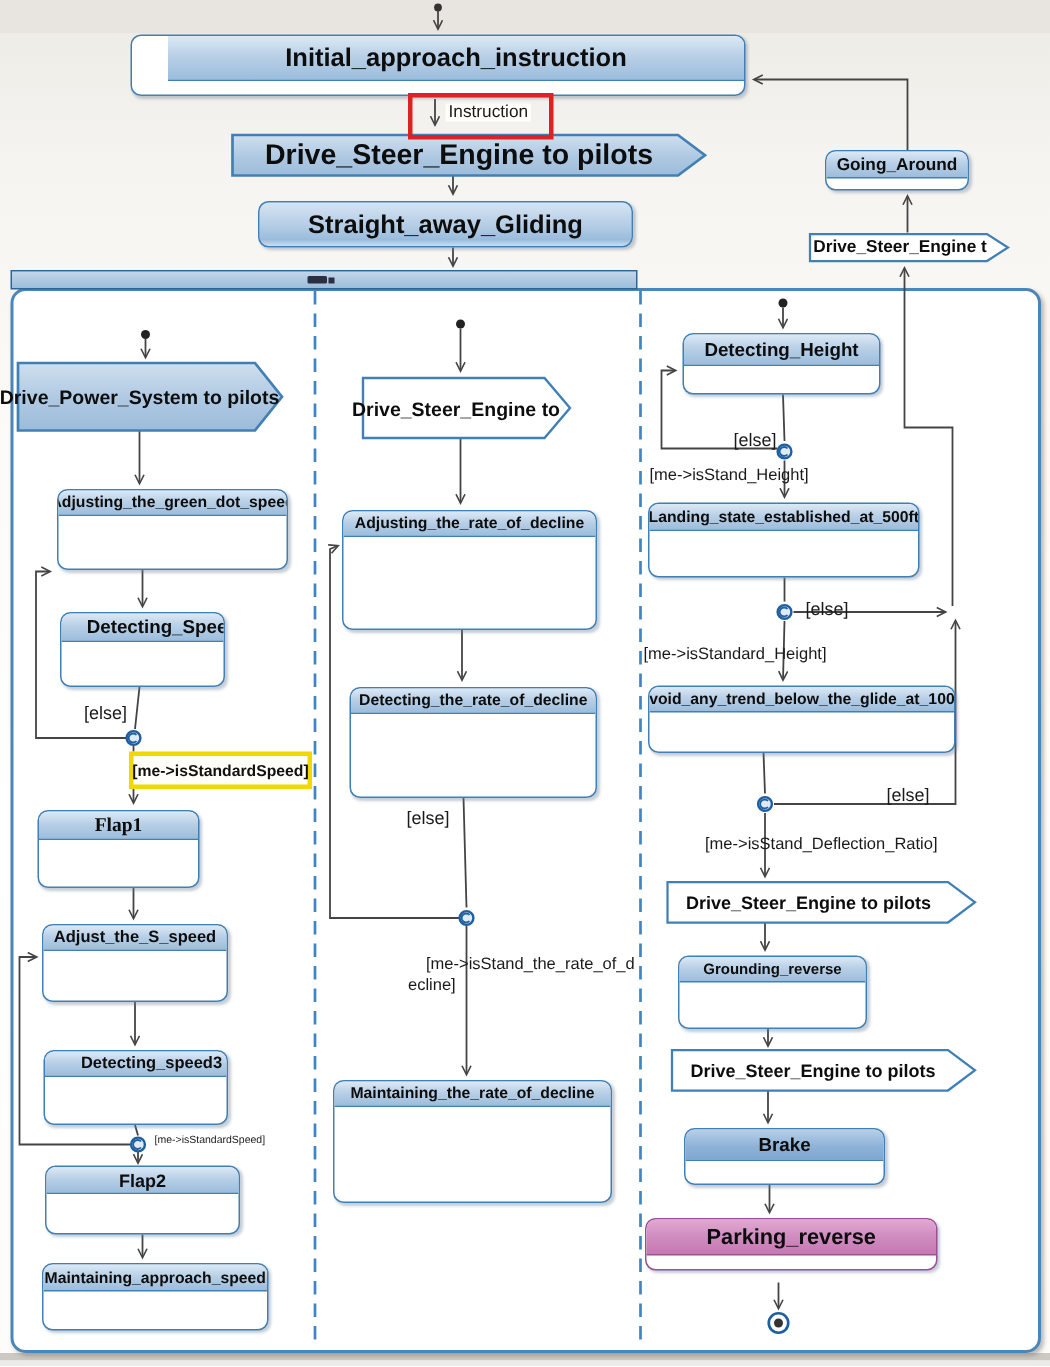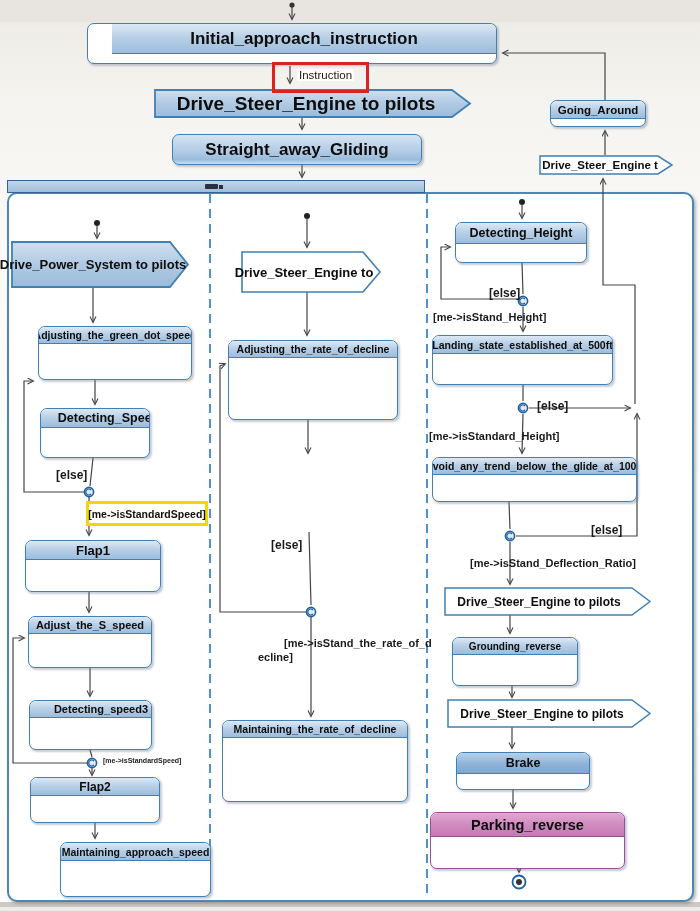--- a/index.html
+++ b/index.html
@@ -15,21 +15,21 @@
               display:flex;align-items:center;justify-content:center;white-space:nowrap;}
   .state.dark .hdr{background:linear-gradient(#b7d0e8 0%, #8fb3d8 55%, #7ea7d0 100%);}
   .state.pink{border-color:#9b4f96;}
   .state.pink .hdr{background:linear-gradient(#e2a8d2 0%, #d08cc0 50%, #c678b2 100%);border-bottom:1.4px solid #9b4f96;}
   
   .solid{position:absolute;border:1.6px solid #4180b4;border-radius:7px;box-sizing:border-box;
          background:linear-gradient(#d6e4f3 0%, #b3cce5 55%, #9abcdc 85%, #cddcee 100%);
          box-shadow:1.5px 1.5px 2px rgba(110,130,155,.4);
          display:flex;align-items:center;justify-content:center;font-weight:bold;color:#0d0d0d;}
   .ptext{position:absolute;font-weight:bold;color:#0d0d0d;display:flex;align-items:center;justify-content:center;white-space:nowrap;}
-  .guard{position:absolute;font-weight:bold;color:#1a1a1a;white-space:nowrap;}
+  .guard{position:absolute;font-weight:normal;color:#1a1a1a;white-space:nowrap;}
   .frame{position:absolute;left:7px;top:192px;width:687px;height:710px;border:2px solid #4a86b8;
          border-radius:10px;background:#fff;box-sizing:border-box;box-shadow:2px 2px 3px rgba(120,120,120,.5);}
   .lanebar{position:absolute;left:7px;top:180px;width:418px;height:13px;
            background:linear-gradient(#c3d6ea,#9dbeda);border:1.6px solid #2e6496;box-sizing:border-box;}
   .redbox{position:absolute;border:3px solid #dd2222;background:transparent;box-sizing:border-box;}
   .yellowbox{position:absolute;border:3px solid #f0d800;background:#fffef8;box-sizing:border-box;
              display:flex;align-items:center;justify-content:center;font-weight:bold;color:#111;white-space:nowrap;}
   svg{position:absolute;left:0;top:0;pointer-events:none;}
 </style>
 </head>
@@ -171,53 +171,56 @@
   <div class="state" style="left:40px;top:408px;width:110px;height:50px;">
     <div class="hdr" style="height:18px;font-size:12.5px;padding-left:27px;">Detecting_Speed</div>
   </div>
 
   <div class="guard" style="left:56px;top:468px;font-size:12px;">[else]</div>
 
   <div class="yellowbox" style="left:86px;top:501px;width:122px;height:25px;font-size:10.5px;">
     <span>[me-&gt;isStandardSpeed]</span>
   </div>
 
-  <div class="state" style="left:25px;top:540px;width:136px;height:52px;">
+  <div class="state" style="left:25px;top:540px;width:108px;height:52px;font-family:Liberation Serif, serif;">
     <div class="hdr" style="height:18px;font-size:13px;">Flap1</div>
   </div>
 
   <div class="state" style="left:28px;top:616px;width:124px;height:52px;">
     <div class="hdr" style="height:16px;font-size:11px;">Adjust_the_S_speed</div>
   </div>
 
   <div class="state" style="left:29px;top:700px;width:123px;height:50px;">
     <div class="hdr" style="height:16px;font-size:11px;padding-left:21px;">Detecting_speed3</div>
   </div>
 
   <div class="guard" style="left:103px;top:757px;font-size:7px;">[me-&gt;isStandardSpeed]</div>
 
   <div class="state" style="left:30px;top:777px;width:130px;height:46px;">
     <div class="hdr" style="height:17px;font-size:12px;">Flap2</div>
   </div>
 
-  <div class="state" style="left:28px;top:842px;width:151px;height:55px;margin-left:32px;">
+  <div class="state" style="left:28px;top:842px;width:151px;height:45px;">
     <div class="hdr" style="height:17px;font-size:10.5px;">Maintaining_approach_speed</div>
   </div>
 
   <div class="ptext" style="left:245px;top:253px;width:118px;height:38px;font-size:13px;">Drive_Steer_Engine to</div>
 
   <div class="state" style="left:228px;top:340px;width:170px;height:80px;">
     <div class="hdr" style="height:16px;font-size:10.5px;">Adjusting_the_rate_of_decline</div>
   </div>
 
+  <div class="state" style="left:233px;top:458px;width:165px;height:74px;">
+    <div class="hdr" style="height:16px;font-size:10.5px;">Detecting_the_rate_of_decline</div>
+  </div>
 
   <div class="guard" style="left:271px;top:538px;font-size:12px;">[else]</div>
 
   <div class="guard" style="left:257px;top:637px;font-size:11px;padding-left:27px;">[me-&gt;isStand_the_rate_of_d</div>
-  <div class="guard" style="left:258px;top:651px;font-size:11px;">ecline]</div>
+  <div class="guard" style="left:272px;top:651px;font-size:11px;">ecline]</div>
 
   <div class="state" style="left:222px;top:720px;width:186px;height:82px;">
     <div class="hdr" style="height:16px;font-size:10.5px;">Maintaining_the_rate_of_decline</div>
   </div>
 
   <div class="state" style="left:455px;top:222px;width:132px;height:41px;">
     <div class="hdr" style="height:20px;font-size:12.5px;">Detecting_Height</div>
   </div>
 
   <div class="guard" style="left:489px;top:286px;font-size:12px;">[else]</div>
@@ -245,17 +248,17 @@
   <div class="state" style="left:452px;top:637px;width:126px;height:49px;">
     <div class="hdr" style="height:16px;font-size:10px;">Grounding_reverse</div>
   </div>
 
   <div class="ptext" style="left:452px;top:702px;width:180px;height:23px;font-size:12px;">Drive_Steer_Engine to pilots</div>
 
   <div class="state dark" style="left:456px;top:752px;width:134px;height:38px;">
     <div class="hdr" style="height:20px;font-size:12.5px;">Brake</div>
   </div>
 
-  <div class="state pink" style="left:430px;top:812px;width:195px;height:57px;">
+  <div class="state pink" style="left:430px;top:812px;width:195px;height:35px;">
     <div class="hdr" style="height:23px;font-size:14.5px;">Parking_reverse</div>
   </div>
 
 </div>
 
 </body></html>

